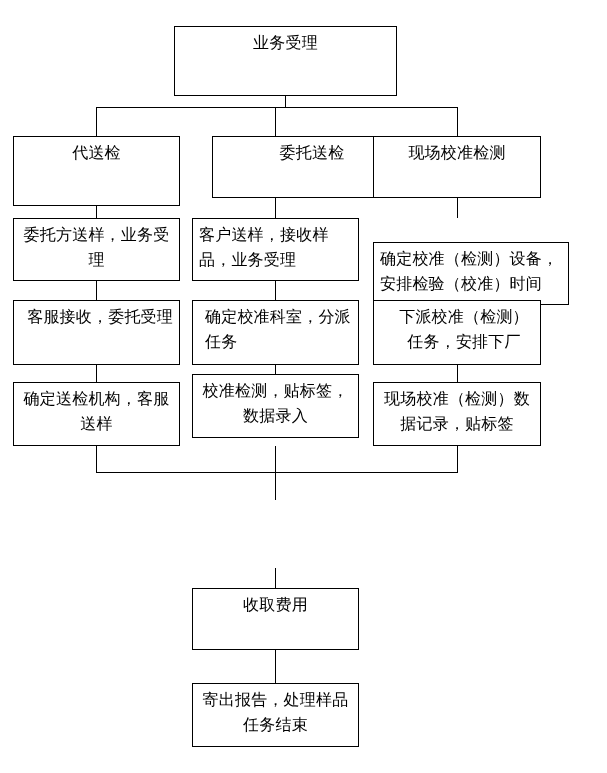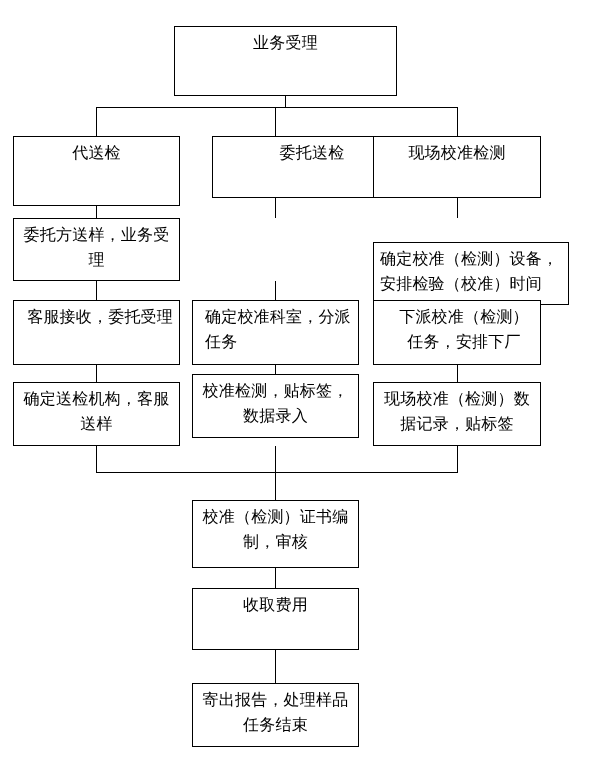--- a/index.html
+++ b/index.html
@@ -57,20 +57,21 @@
 
   <div class="node center" style="left:13px;  top:136px; width:167px; height:70px;">代送检</div>
   <div class="node center" style="left:192px; top:136px; width:200px; height:62px;margin-left:20px;">委托送检</div>
   <div class="node center" style="left:373px; top:136px; width:168px; height:62px;">现场校准检测</div>
 
   <div class="conn v" style="left:96px;  top:198px; height:20px;"></div>
   <div class="conn v" style="left:275px; top:198px; height:20px;"></div>
   <div class="conn v" style="left:457px; top:198px; height:20px;"></div>
 
   <div class="node center" style="left:13px;  top:218px; width:167px; height:63px;">委托方送样，业务受理</div>
+  <div class="node left" style="left:192px; top:218px; width:167px; height:63px;">客户送样，接收样品，业务受理</div>
   <div class="node left" style="left:373px; top:218px; width:196px; height:63px;margin-top:24px;">确定校准（检测）设备，安排检验（校准）时间</div>
 
   <div class="conn v" style="left:96px;  top:281px; height:19px;"></div>
   <div class="conn v" style="left:275px; top:281px; height:19px;"></div>
   <div class="conn v" style="left:457px; top:281px; height:19px;"></div>
 
   <div class="node left" style="left:13px;  top:300px; width:167px; height:65px;text-align:right;">客服接收，委托受理</div>
   <div class="node left" style="left:192px; top:300px; width:167px; height:65px;padding-left:12px;">确定校准科室，分派任务</div>
   <div class="node center" style="left:373px; top:300px; width:168px; height:65px;padding-left:20px;">下派校准（检测）任务，安排下厂</div>
 
@@ -80,21 +81,20 @@
 
   <div class="node center" style="left:13px;  top:382px; width:167px; height:64px;">确定送检机构，客服送样</div>
   <div class="node center" style="left:192px; top:374px; width:167px; height:64px;">校准检测，贴标签，数据录入</div>
   <div class="node center" style="left:373px; top:382px; width:168px; height:64px;">现场校准（检测）数据记录，贴标签</div>
 
   <div class="conn v" style="left:96px;  top:446px; height:27px;"></div>
   <div class="conn v" style="left:457px; top:446px; height:27px;"></div>
   <div class="conn h" style="left:96px;  top:472px; width:362px;"></div>
   <div class="conn v" style="left:275px; top:446px; height:54px;"></div>
 
-  <div class="node center" style="left:192px; top:500px; width:167px; height:68px;">校准（检测）证书编制，审核</div>
 
   <div class="conn v" style="left:275px; top:568px; height:20px;"></div>
 
   <div class="node center" style="left:192px; top:588px; width:167px; height:62px;">收取费用</div>
 
   <div class="conn v" style="left:275px; top:650px; height:33px;"></div>
 
   <div class="node center" style="left:192px; top:683px; width:167px; height:64px;">寄出报告，处理样品任务结束</div>
 
 </div>

